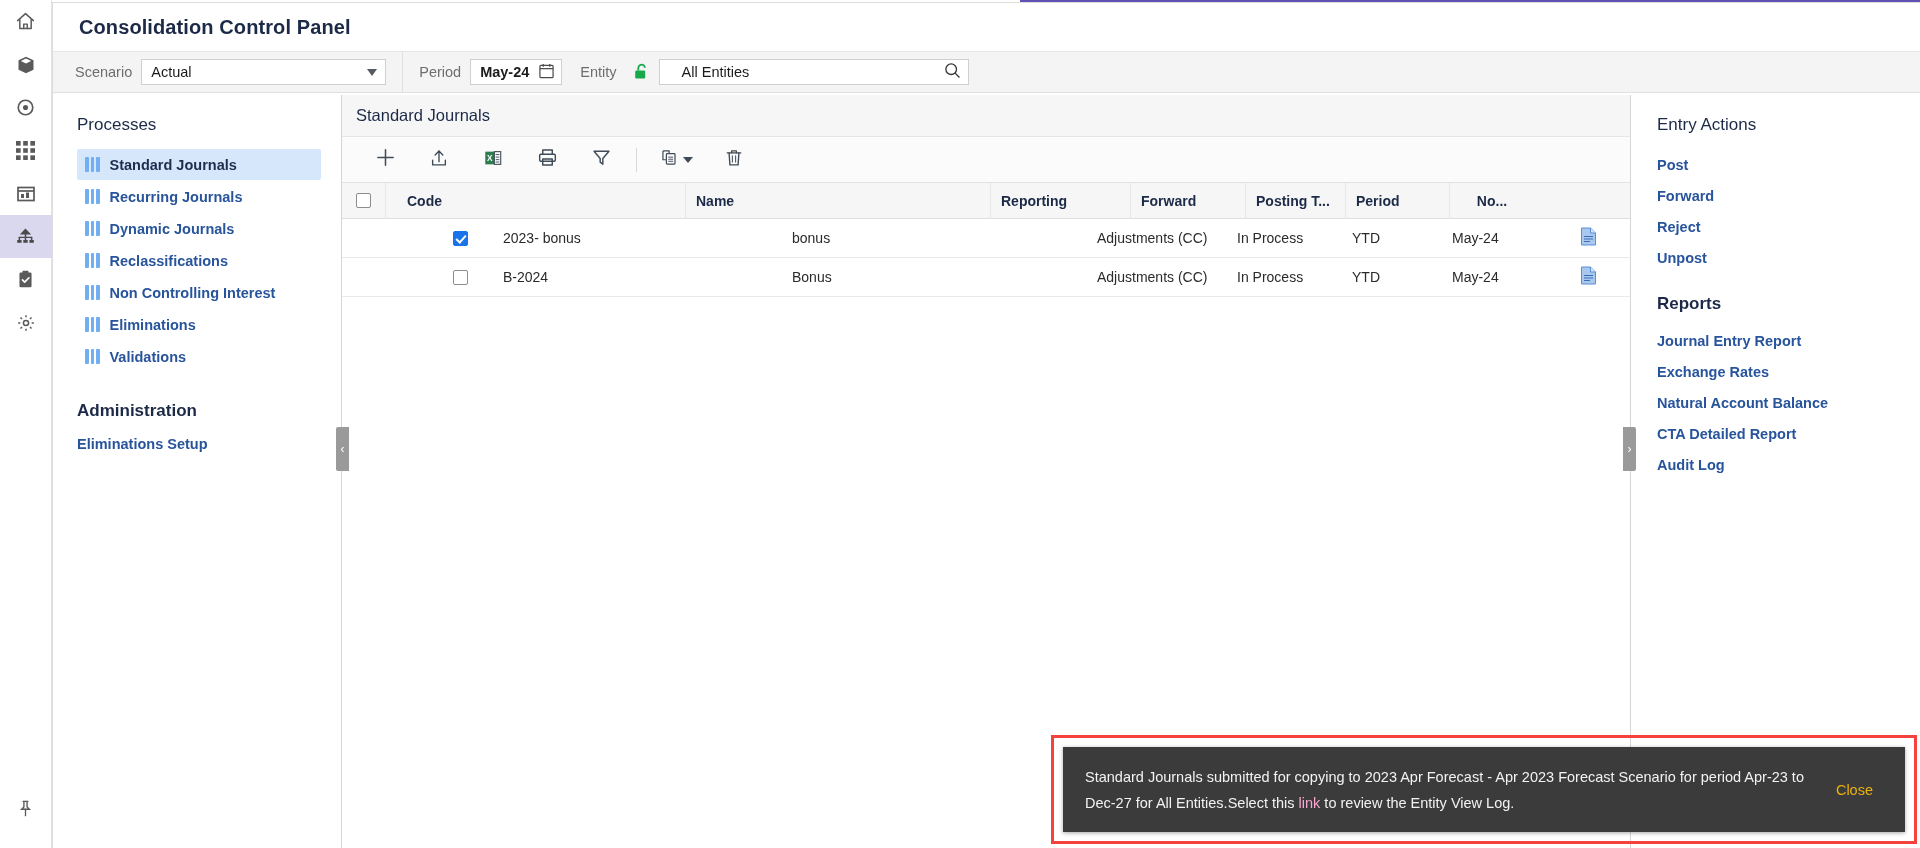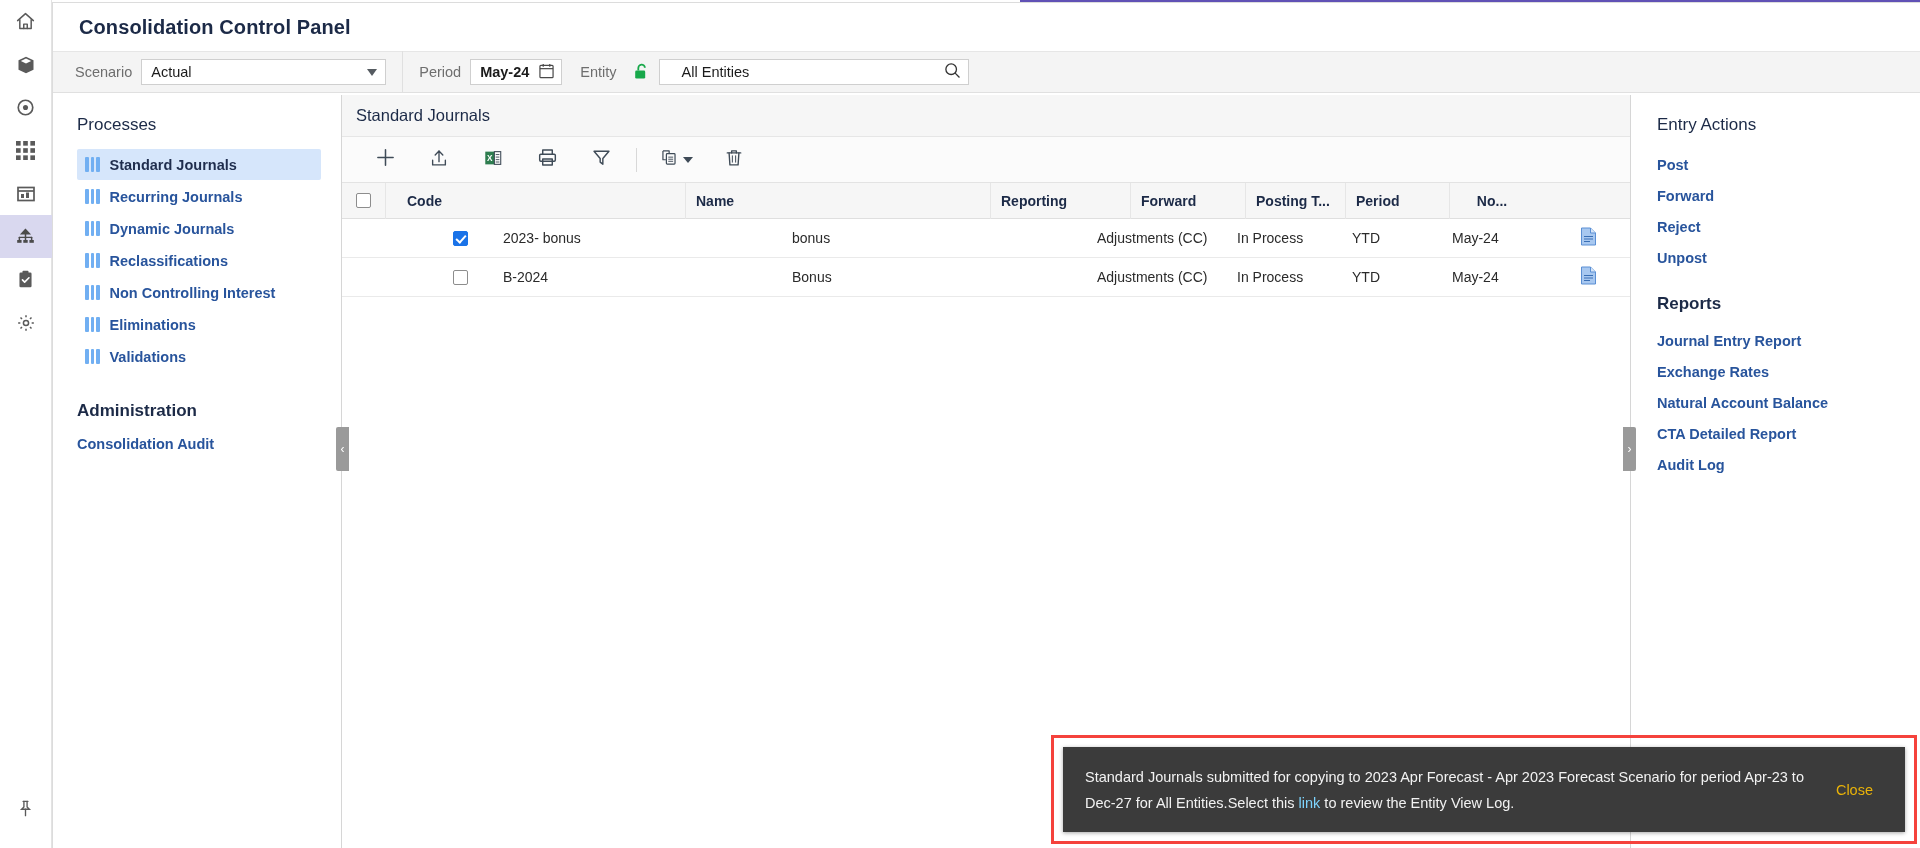--- a/index.html
+++ b/index.html
@@ -243,21 +243,21 @@
     display: flex; align-items: center;
     padding: 0 18px 0 22px;
     z-index: 21;
     box-shadow: 0 1px 4px rgba(0,0,0,.35);
   }
   .toast-msg {
     flex: 1 1 auto;
     font-size: 14.5px; line-height: 26px; color: #f2f2f2;
     padding-right: 12px;
   }
-  .toast-msg a { color: #7dd3fc; text-decoration: none; }
+  .toast-msg a { color: #f9a8d4; text-decoration: none; }
   .toast-close {
     font-size: 14.5px; color:#eab308; padding-right: 14px; white-space: nowrap;
   }
 </style>
 </head>
 <body>
 
 <div id="app">
 
   <div class="top-accent"></div>
@@ -468,21 +468,21 @@
         <div class="proc-item">
           <span class="bars-icon">
               <i></i>
               <i></i>
               <i></i>
             </span>
           <span>Validations</span>
         </div>
 
         <div class="admin-heading">Administration</div>
-        <div class="admin-link">Consolidation Audit</div>
+        <div class="admin-link">Eliminations Setup</div>
 
         <div class="splitter-handle splitter-left">‹</div>
       </div>
 
       <div class="journals-pane">
 
         <div class="journals-header">
           <span class="journals-title">Standard Journals</span>
         </div>
 

